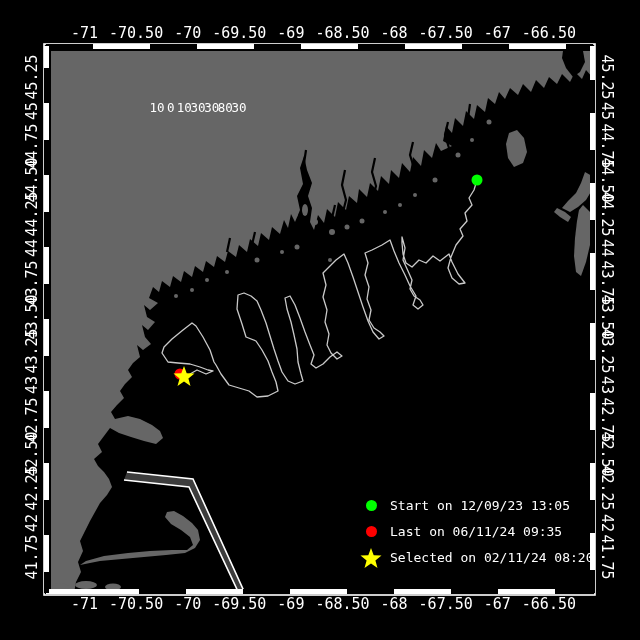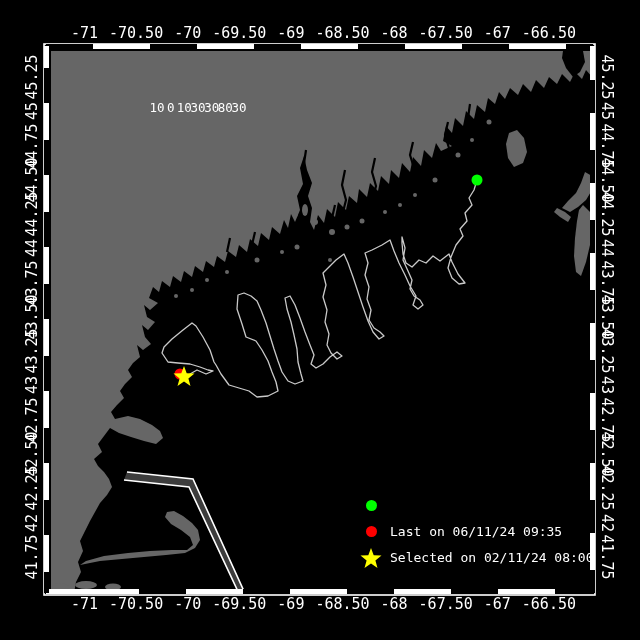--- a/index.html
+++ b/index.html
@@ -217,30 +217,31 @@
       <span style="left: 54.68px;">30</span>
       <span style="left: 68.35px;">80</span>
       <span style="left: 82.02px;">30</span>
     </div>
 
   <div id="legend">
       <div class="lrow">
         <div class="licon">
           <div class="dot" style="background: rgb(0, 255, 0);"></div>
         </div>
+        <span class="ltext">Start on 12/09/23 13:05</span>
       </div>
       <div class="lrow">
         <div class="licon">
           <div class="dot" style="background: rgb(255, 0, 0);"></div>
         </div>
         <span class="ltext">Last on 06/11/24 09:35</span>
       </div>
       <div class="lrow">
         <div class="licon">
           <svg width="24" height="24">
             <polygon points="12.0,2.0 14.7,9.3 22.5,9.6 16.4,14.4 18.5,21.9 12.0,17.6 5.5,21.9 7.6,14.4 1.5,9.6 9.3,9.3" fill="#ffff00"></polygon>
           </svg>
         </div>
-        <span class="ltext">Selected on 02/11/24 08:00</span>
+        <span class="ltext">Selected on 02/11/24 08:20</span>
       </div>
     </div>
 
 </div>
 
 </body></html>

